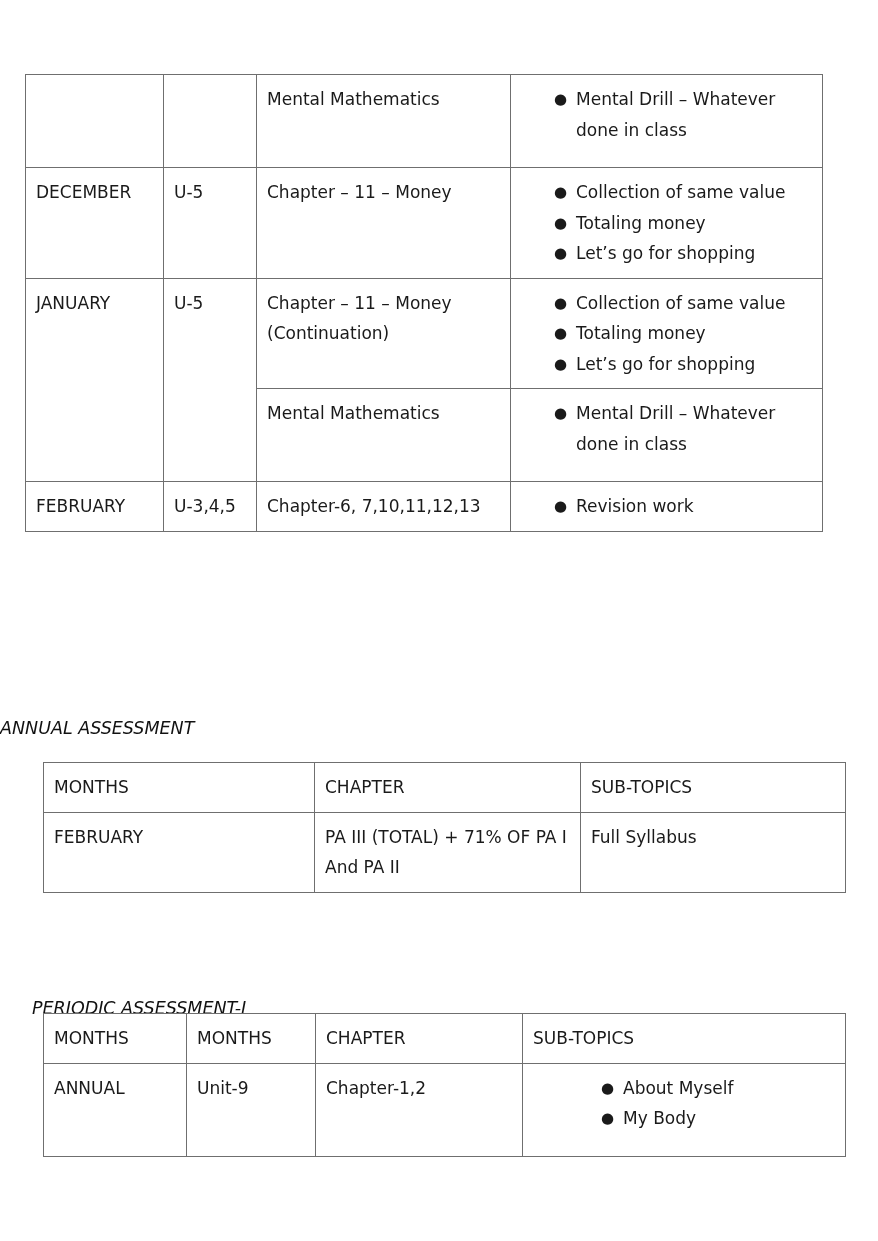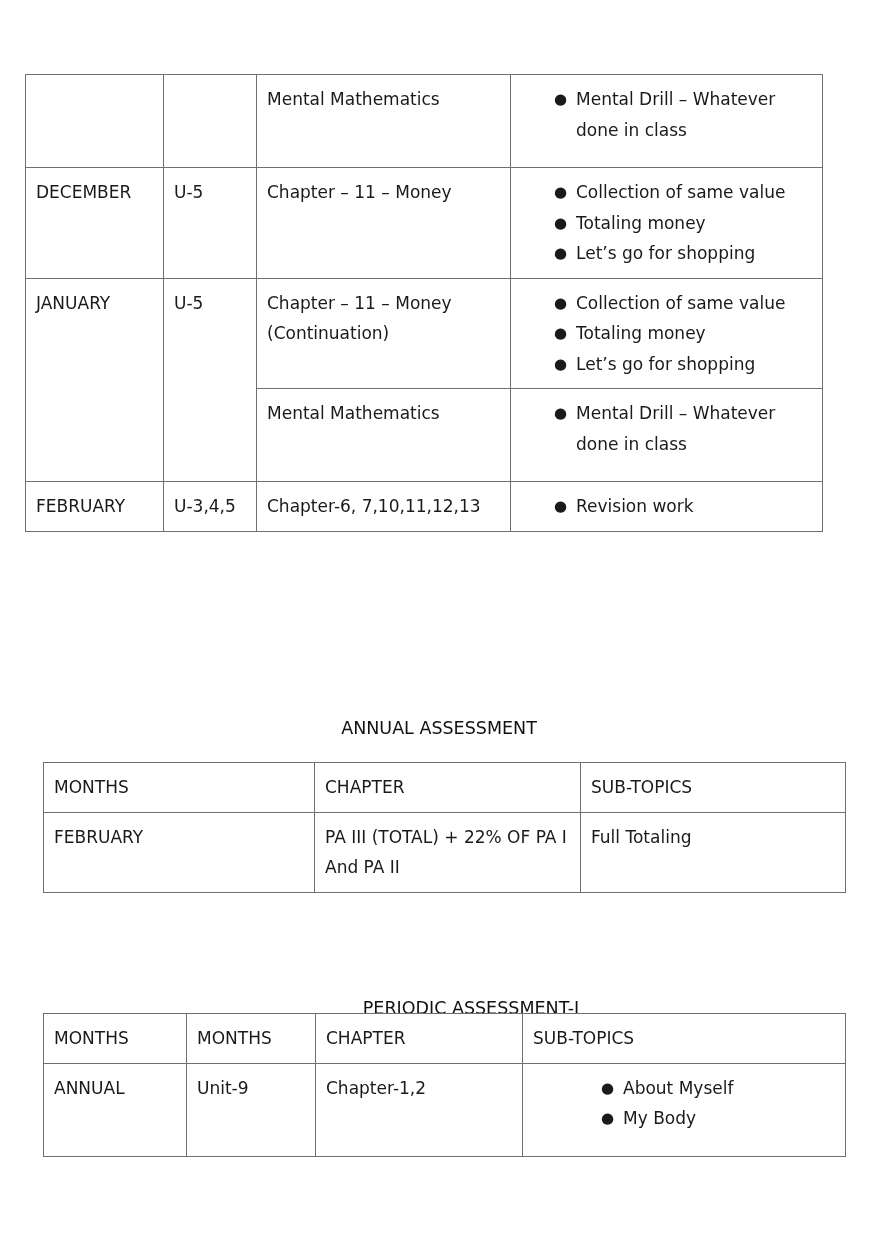--- a/index.html
+++ b/index.html
@@ -84,24 +84,24 @@
   }
   #main-table td.chap-cell {
     text-align: left;
   }
 
   
   .center-heading {
     position: absolute;
     width: 878px;
     left: 0;
-    text-align: center;
     font-size: 17.5px;
     line-height: 24px;
     color: #111;
+    font-style: italic;
   }
   #annual-heading { top: 716px; }
   #subject-heading { top: 925px; }
   #pa-heading { top: 996px; padding-left: 32px; }
 
   
   #annual-table {
     left: 43px;
     top: 762px;
     width: 802px;
@@ -287,24 +287,24 @@
         </td>
         <td>
           <div class="cell-pad cell-center">SUB-TOPICS</div>
         </td>
       </tr>
       <tr>
         <td>
           <div class="cell-pad cell-center">FEBRUARY</div>
         </td>
         <td>
-          <div class="cell-pad cell-center">PA III (TOTAL) + 22% OF PA I And PA II</div>
-        </td>
-        <td>
-          <div class="cell-pad cell-center">Full Totaling</div>
+          <div class="cell-pad cell-center">PA III (TOTAL) + 71% OF PA I And PA II</div>
+        </td>
+        <td>
+          <div class="cell-pad cell-center">Full Syllabus</div>
         </td>
       </tr>
     </tbody>
   </table>
 
   <div class="center-heading" id="pa-heading">PERIODIC ASSESSMENT-I</div>
 
   <table class="doc-table" id="evs-table">
     <colgroup>
       <col class="e-months">

